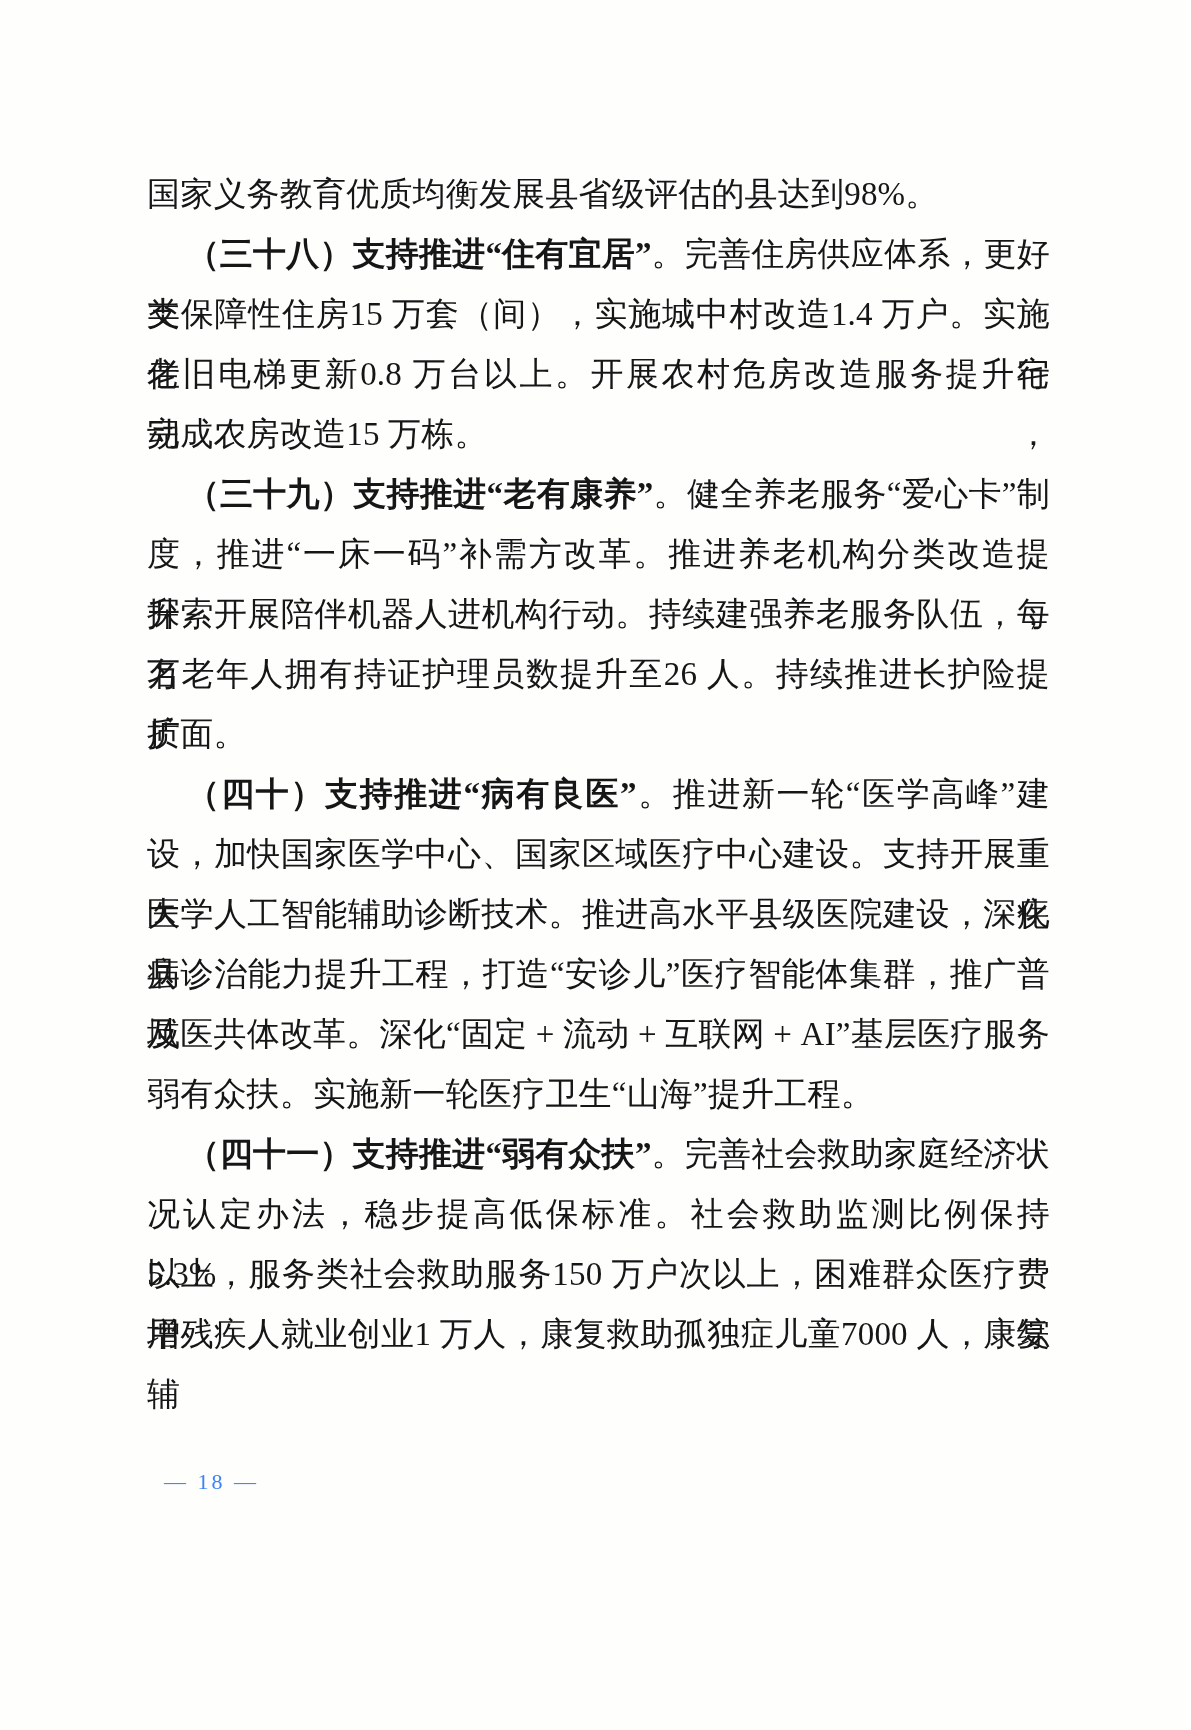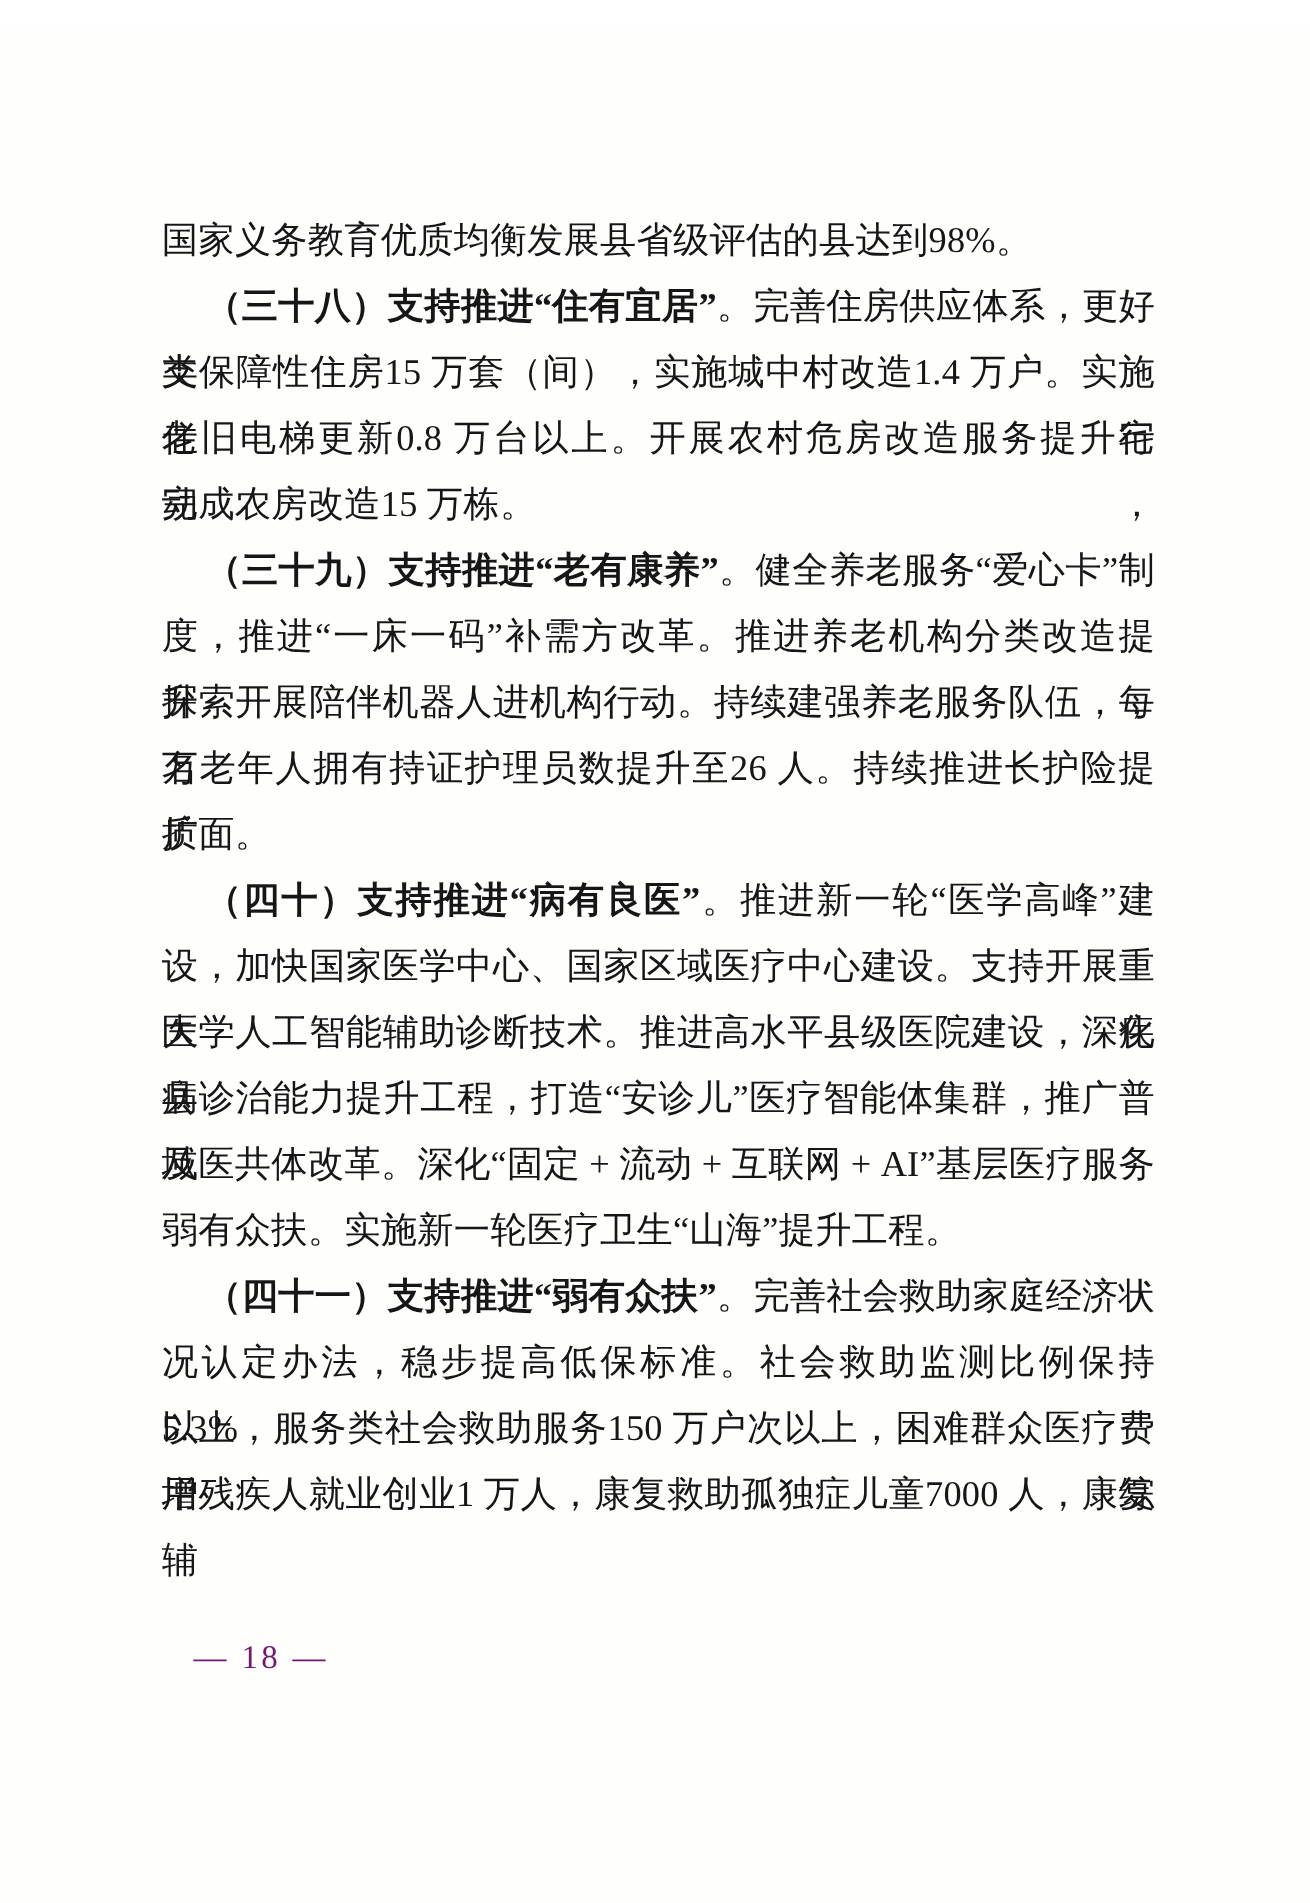--- a/index.html
+++ b/index.html
@@ -9,21 +9,20 @@
     position: relative;
     background: #ffffff;
     font-family: "Liberation Serif", "DejaVu Serif", serif;
     color: #161616;
     overflow: hidden;
   }
   .page {
     position: absolute;
     inset: 0;
     background: #fefefd;
-    margin-top: 25px;
   }
   .body-text {
     position: absolute;
     left: 147px;
     top: 164px;
     width: 903px;
   }
   .line {
     height: 60px;
     line-height: 60px;
@@ -38,27 +37,27 @@
     text-align-last: left;
   }
   .line.indent {
     text-indent: 1.2em;
   }
   .seg-bold {
     font-weight: bold;
   }
   .footer {
     position: absolute;
-    left: 176px;
+    left: 164px;
     top: 1460px;
     height: 44px;
     line-height: 44px;
-    font-size: 30px;
+    font-size: 22px;
     letter-spacing: 3px;
-    color: #701a75;
+    color: #3b82f6;
   }
 </style>
 </head>
 <body>
 
 <div class="page">
   <div class="body-text">
       <div class="line no-just"><span class="seg-normal">国家义务教育优质均衡发展县省级评估的县达到98%。</span></div>
       <div class="line indent"><span class="seg-bold">（三十八）支持推进“住有宜居”</span><span class="seg-normal">。完善住房供应体系，更好支</span></div>
       <div class="line"><span class="seg-normal">类保障性住房15 万套（间），实施城中村改造1.4 万户。实施住宅</span></div>

